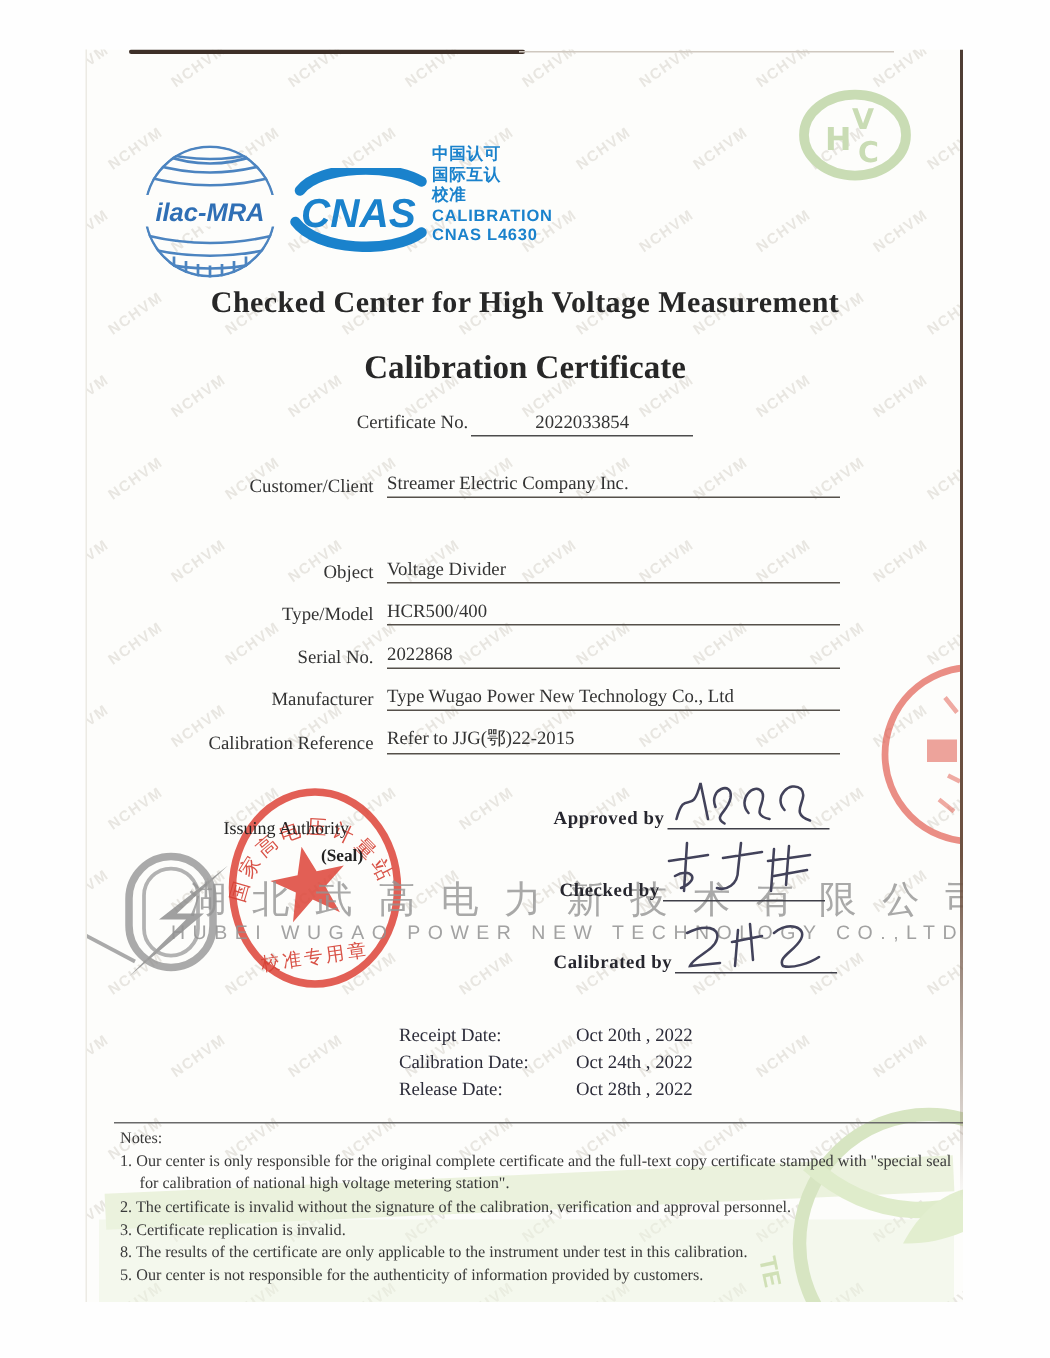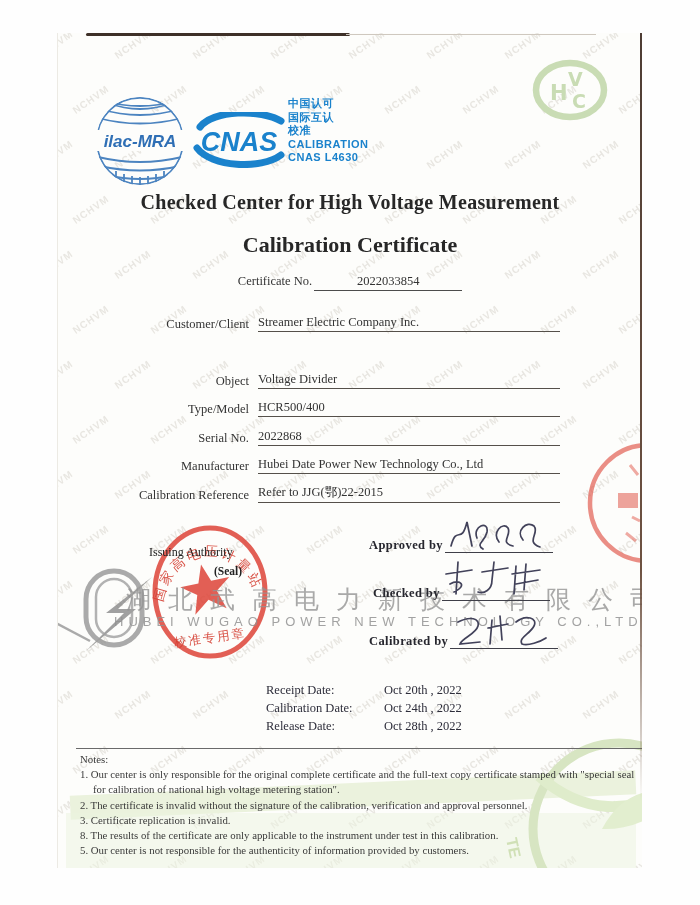--- a/index.html
+++ b/index.html
@@ -273,21 +273,21 @@
     <div class="field-row" style="top:364px">
       <span class="f-label">Type/Model</span>
       <span class="f-value">HCR500/400</span>
     </div>
     <div class="field-row" style="top:393px">
       <span class="f-label">Serial No.</span>
       <span class="f-value">2022868</span>
     </div>
     <div class="field-row" style="top:421px">
       <span class="f-label">Manufacturer</span>
-      <span class="f-value">Hubei Date Power New Technology  Co., Ltd</span>
+      <span class="f-value">Type Wugao Power New Technology  Co., Ltd</span>
     </div>
     <div class="field-row" style="top:450px">
       <span class="f-label">Calibration Reference</span>
       <span class="f-value">Refer to JJG(鄂)22-2015</span>
     </div>
 
     <svg class="seal-svg" width="128" height="142" viewBox="0 0 128 142">
       <defs>
           <path id="sealArc" d="M 16,92 A 48,56 0 1 1 112,92"></path>
         </defs>

